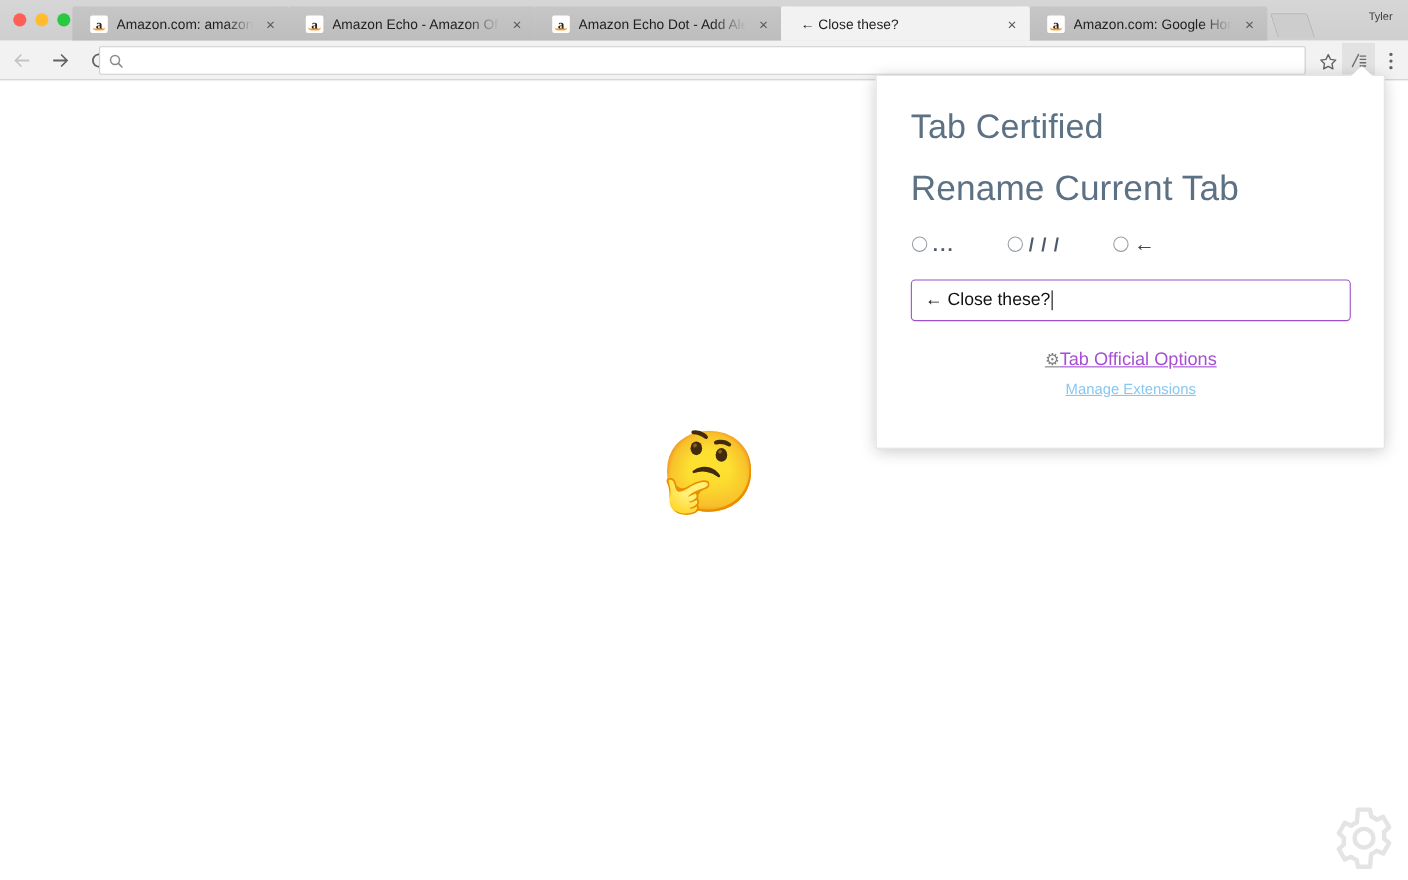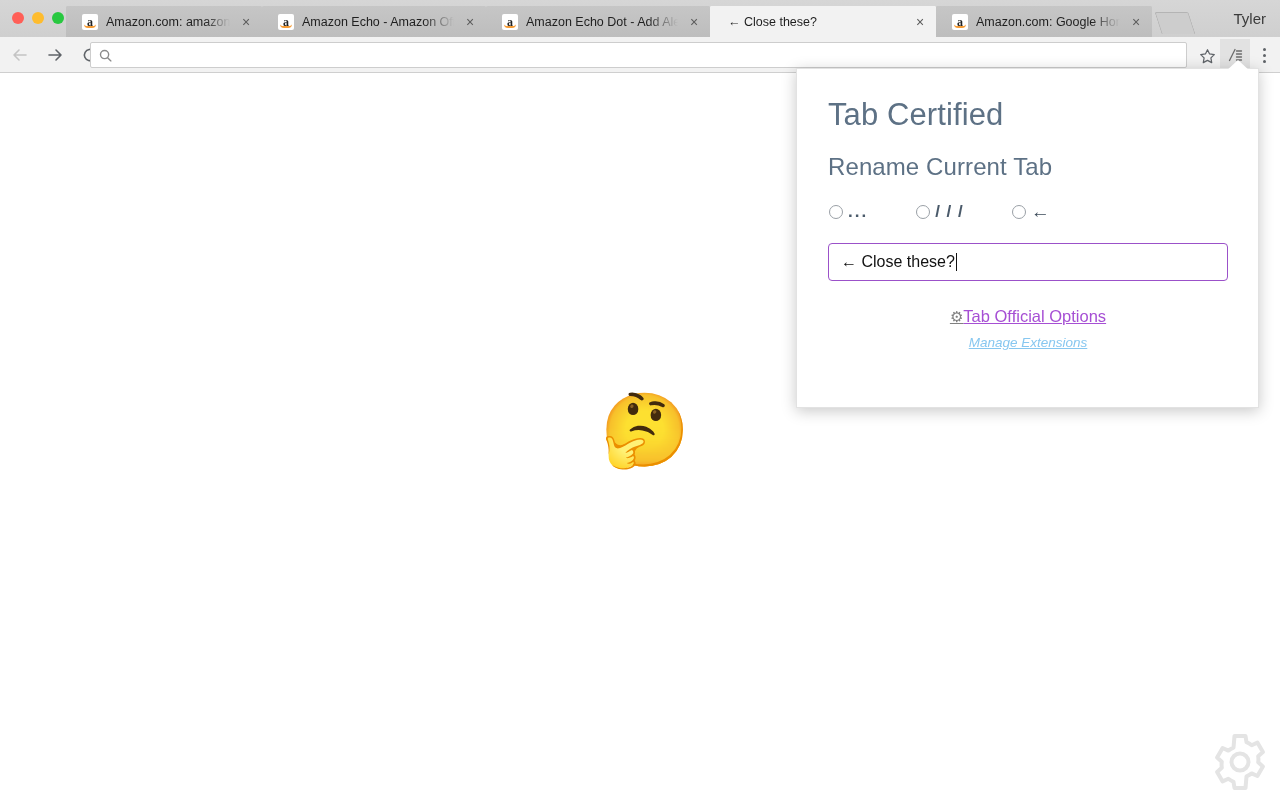--- a/index.html
+++ b/index.html
@@ -154,21 +154,21 @@
     border-top-left-radius: 2px;
     border-top-right-radius: 2px;
     background: #cdcdcd;
     transform: skewX(18deg);
   }
 
   .profile-name {
     position: absolute;
     right: 14px;
     top: 10px;
-    font-size: 15px;
+    font-size: 10px;
     color: #3b3b3b;
   }
 
   
   .toolbar {
     position: absolute;
     top: 37px; left: 0;
     width: 1280px; height: 36px;
     background: #f2f2f2;
     border-bottom: 1px solid #cfcfcf;
@@ -289,21 +289,21 @@
   .popup h1 {
     font-size: 31px;
     font-weight: normal;
     color: #5d7185;
     letter-spacing: .1px;
     margin: 0 0 6px 0;
     line-height: 1.3;
   }
 
   .popup h2 {
-    font-size: 24px;
+    font-size: 32px;
     font-weight: normal;
     color: #5d7185;
     letter-spacing: .1px;
     margin: 16px 0 0 0;
     line-height: 1.3;
   }
 
   .radio-row {
     display: flex;
     align-items: center;
@@ -377,21 +377,20 @@
     font-size: 15px;
     margin-right: 0px;
     filter: grayscale(1);
     opacity: .85;
   }
   .manage-link {
     display: block;
     margin-top: 8px;
     font-size: 13.5px;
     color: #87c7f0;
-    font-style: italic;
   }
 </style>
 </head>
 <body>
 
 <div id="app">
 
   <div class="tabstrip">
 
     <div class="traffic-lights">

